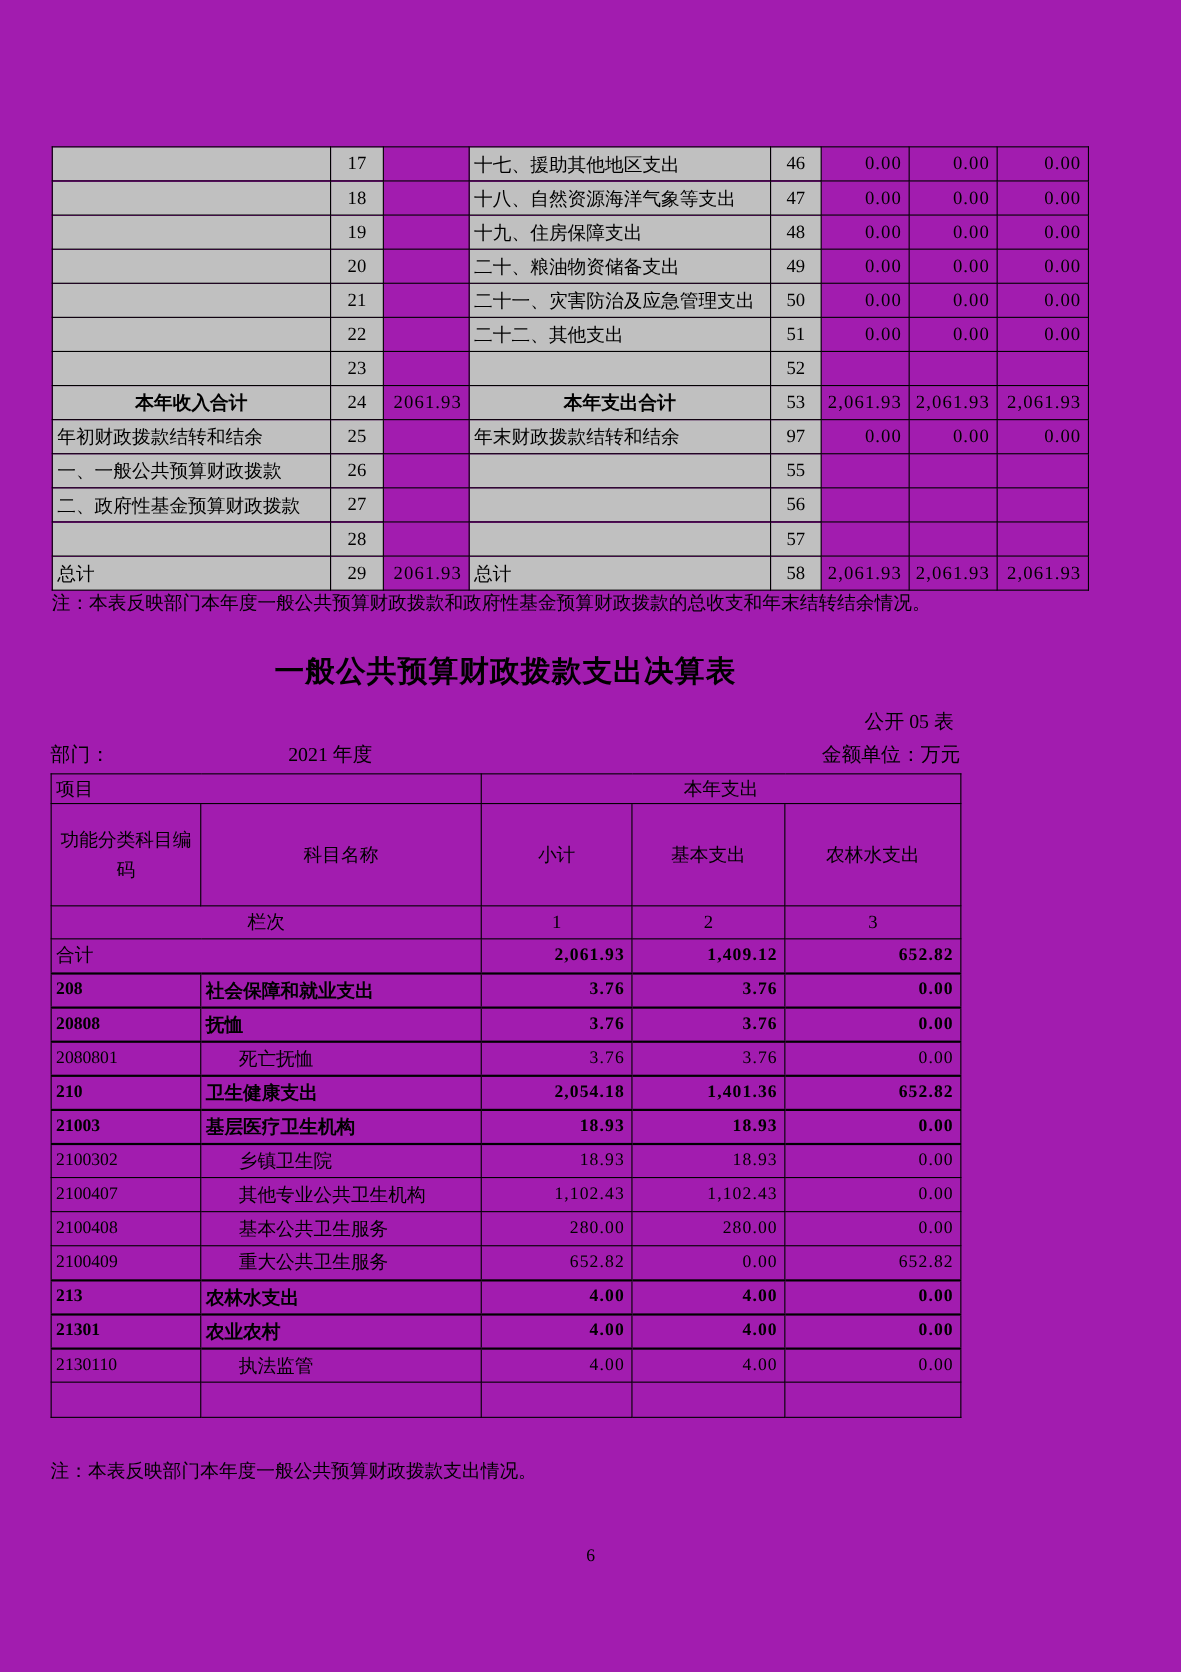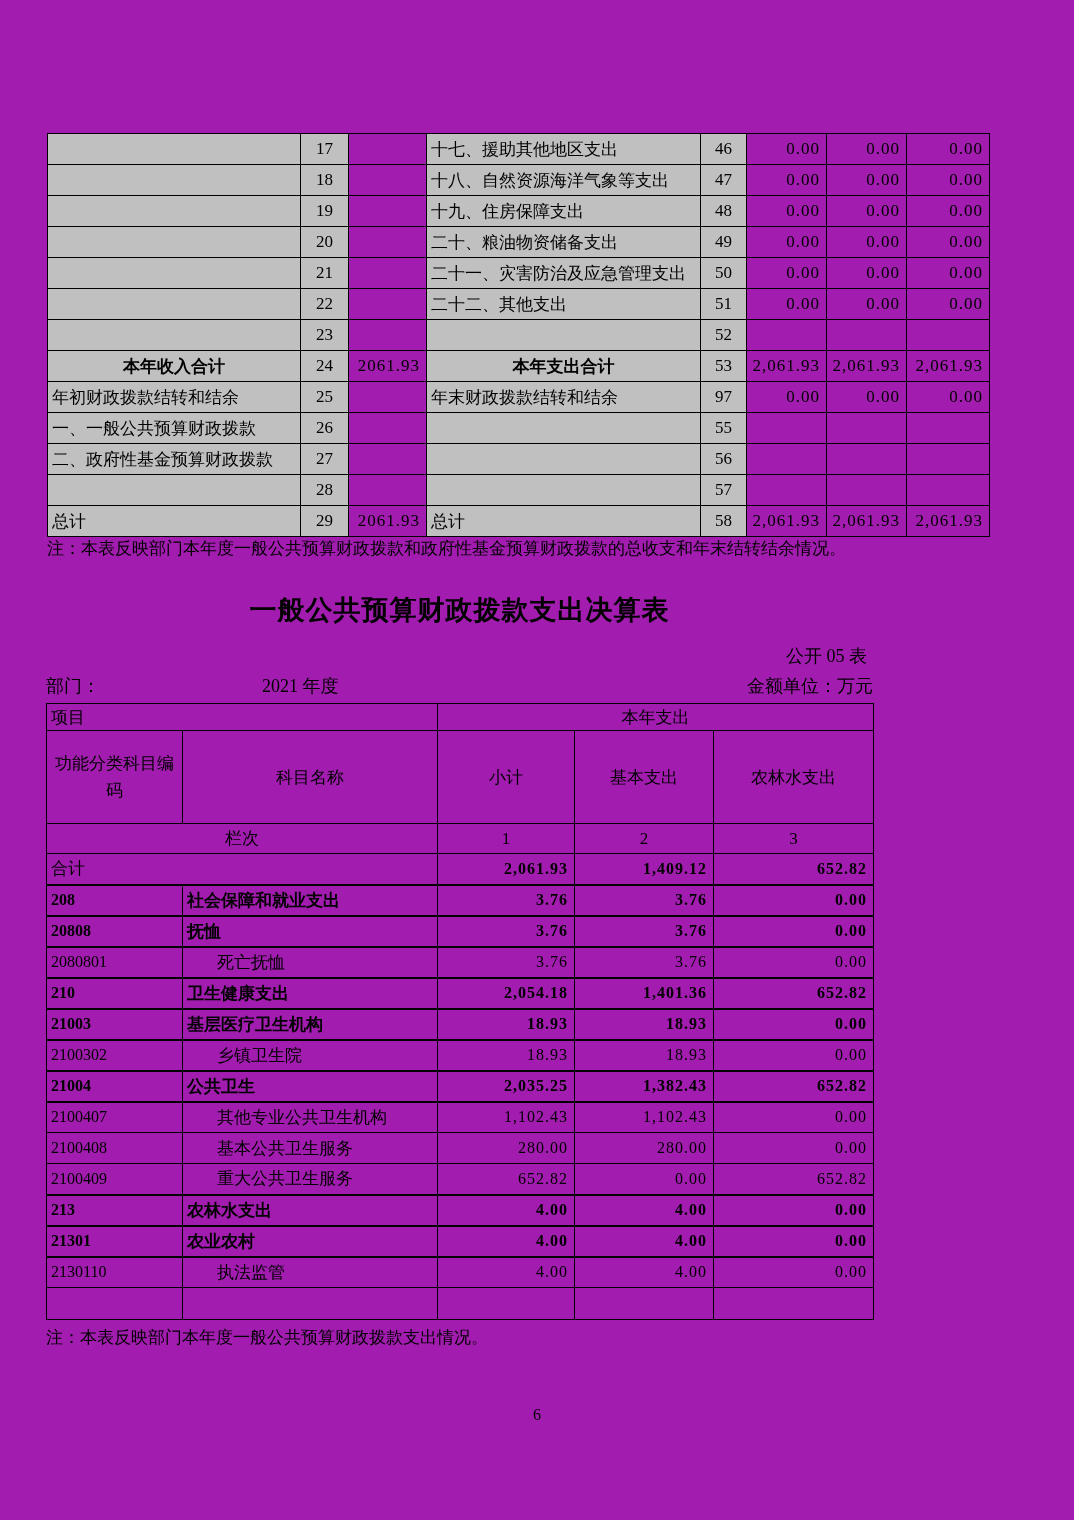--- a/index.html
+++ b/index.html
@@ -306,27 +306,20 @@
   </tr>
 
   <tr>
     <td class="code">2100302</td>
     <td class="lbl indent">乡镇卫生院</td>
     <td class="num">18.93</td>
     <td class="num">18.93</td>
     <td class="num">0.00</td>
   </tr>
 
-  <tr class=" cat">
-    <td class="code">21004</td>
-    <td class="lbl">公共卫生</td>
-    <td class="num">2,035.25</td>
-    <td class="num">1,382.43</td>
-    <td class="num">652.82</td>
-  </tr>
 
   <tr>
     <td class="code">2100407</td>
     <td class="lbl indent">其他专业公共卫生机构</td>
     <td class="num">1,102.43</td>
     <td class="num">1,102.43</td>
     <td class="num">0.00</td>
   </tr>
 
   <tr>

